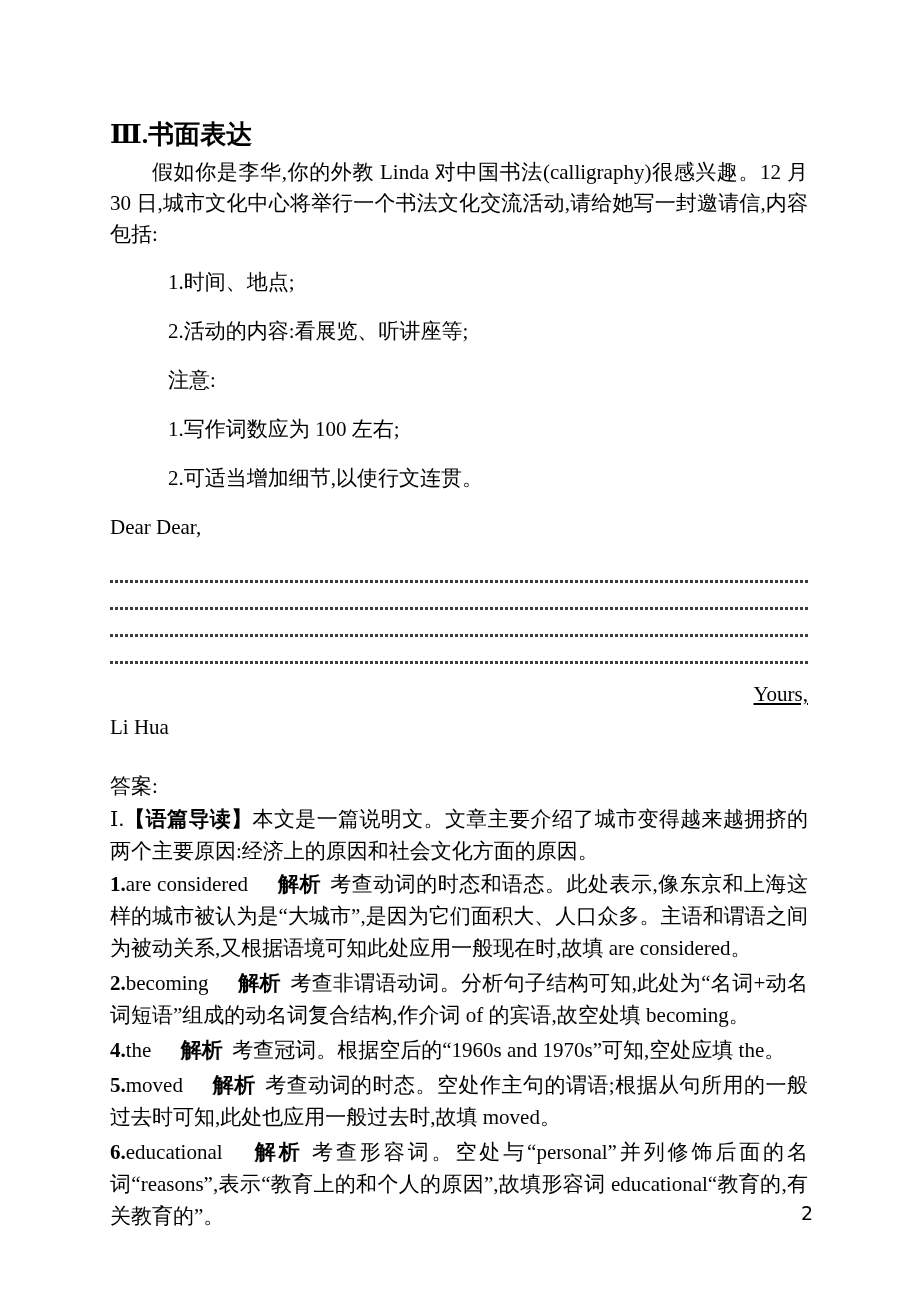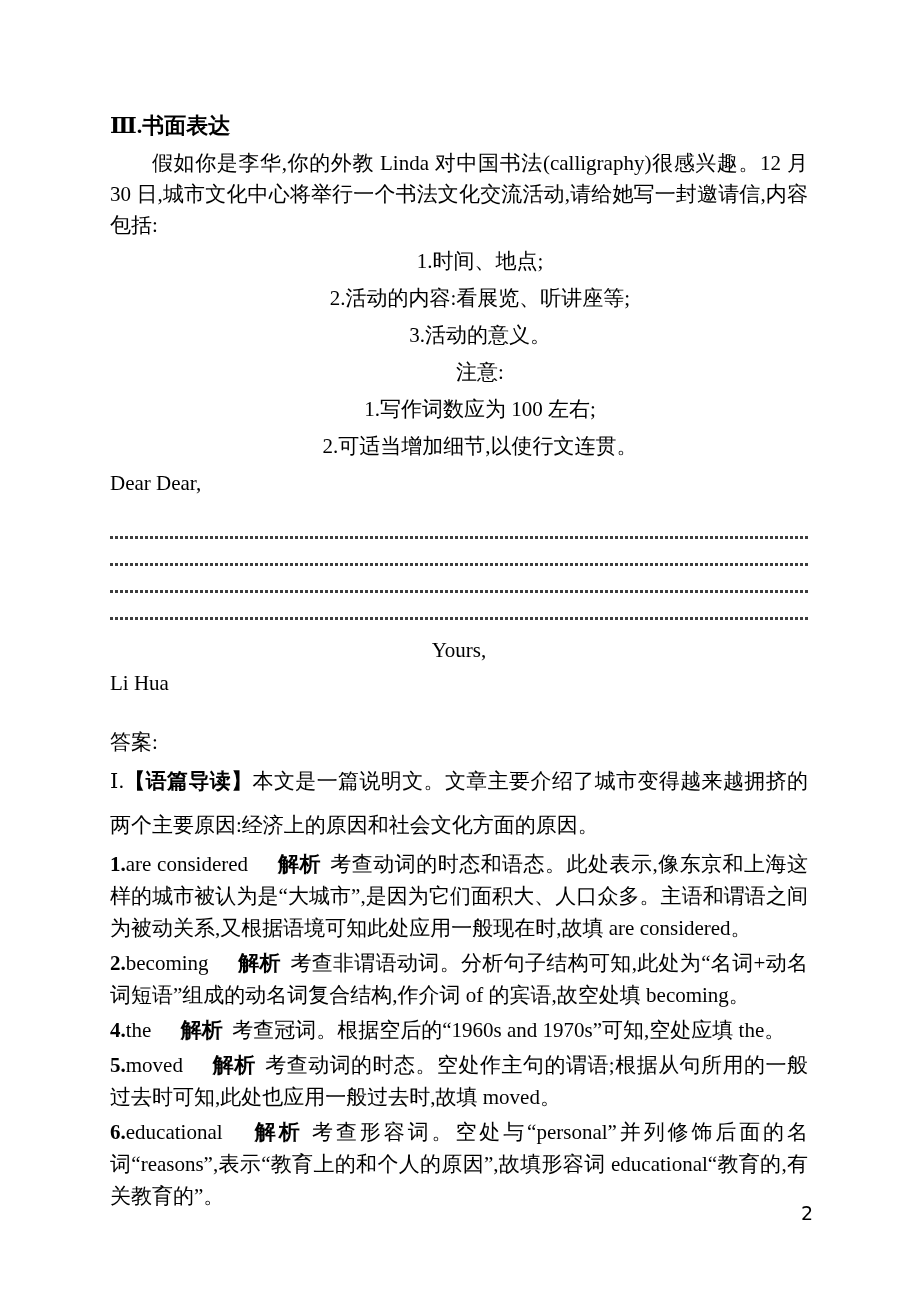--- a/index.html
+++ b/index.html
@@ -12,42 +12,41 @@
     font-family: "Liberation Serif", "DejaVu Serif", serif;
     font-size: 21px;
     position: relative;
     overflow: hidden;
   }
   .page-content {
     padding: 102px 112px 0 110px;
   }
   
   .section-heading {
-    margin: 8px 0 6px 0;
-    font-size: 22px;
+    margin: 16px 0 6px 0;
+    font-size: 26px;
     font-weight: bold;
     line-height: 32px;
   }
   .section-heading .numeral {
     font-family: "Liberation Serif", "DejaVu Serif", serif;
   }
   .section-heading .heading-text {
     font-family: "Liberation Sans", "DejaVu Sans", sans-serif;
   }
   .intro-para {
     margin: 0;
     text-indent: 2em;
     line-height: 31px;
     text-align: justify;
   }
   .task-point, .notes-label, .note-item {
-    margin: 4px;
+    margin: 16px;
     padding-left: 2em;
     line-height: 33px;
-    text-align: center;
   }
   .salutation {
     margin: 2px 0 0 0;
     line-height: 33px;
   }
   .blank-line {
     height: 27px;
     position: relative;
   }
   .blank-line::after {
@@ -55,37 +54,38 @@
     position: absolute;
     left: 0;
     right: 0;
     bottom: 0;
     height: 3px;
     background: repeating-linear-gradient(90deg, #3d3d3d 0 3px, rgba(255,255,255,0) 3px 5px);
   }
   .lines-block { margin-top: 12px; }
   .closing {
     margin: 14px 0 0 0;
-    text-align: center;
+    text-align: right;
     line-height: 33px;
+    text-decoration: underline;
   }
   .signature {
     margin: 0;
     text-align: left;
     line-height: 33px;
   }
   
   .answers-section { margin-top: 26px; }
   .answers-heading {
     margin: 0;
     line-height: 33px;
   }
   .overview-para {
     margin: 0;
-    line-height: 44px;
+    line-height: 32px;
     text-align: justify;
   }
   .guide-label {
     font-family: "Liberation Sans", "DejaVu Sans", sans-serif;
     font-weight: bold;
   }
   .answer-item {
     margin: 1px 0 3px 0;
     line-height: 32px;
     text-align: justify;
@@ -111,21 +111,20 @@
 
 <div class="page-content">
 
   <div class="writing-section">
     <h2 class="section-heading"><span class="numeral">Ⅲ.</span><span class="heading-text">书面表达</span></h2>
 
     <p class="intro-para">假如你是李华,你的外教 Linda 对中国书法(calligraphy)很感兴趣。12 月 30 日,城市文化中心将举行一个书法文化交流活动,请给她写一封邀请信,内容包括:</p>
 
     <p class="task-point">1.时间、地点;</p>
     <p class="task-point">2.活动的内容:看展览、听讲座等;</p>
-    <p class="task-point">3.活动的意义。</p>
 
     <p class="notes-label">注意:</p>
     <p class="note-item">1.写作词数应为 100 左右;</p>
     <p class="note-item">2.可适当增加细节,以使行文连贯。</p>
 
     <p class="salutation">Dear Dear,</p>
 
     <div class="lines-block">
       <div class="blank-line"></div>
       <div class="blank-line"></div>

